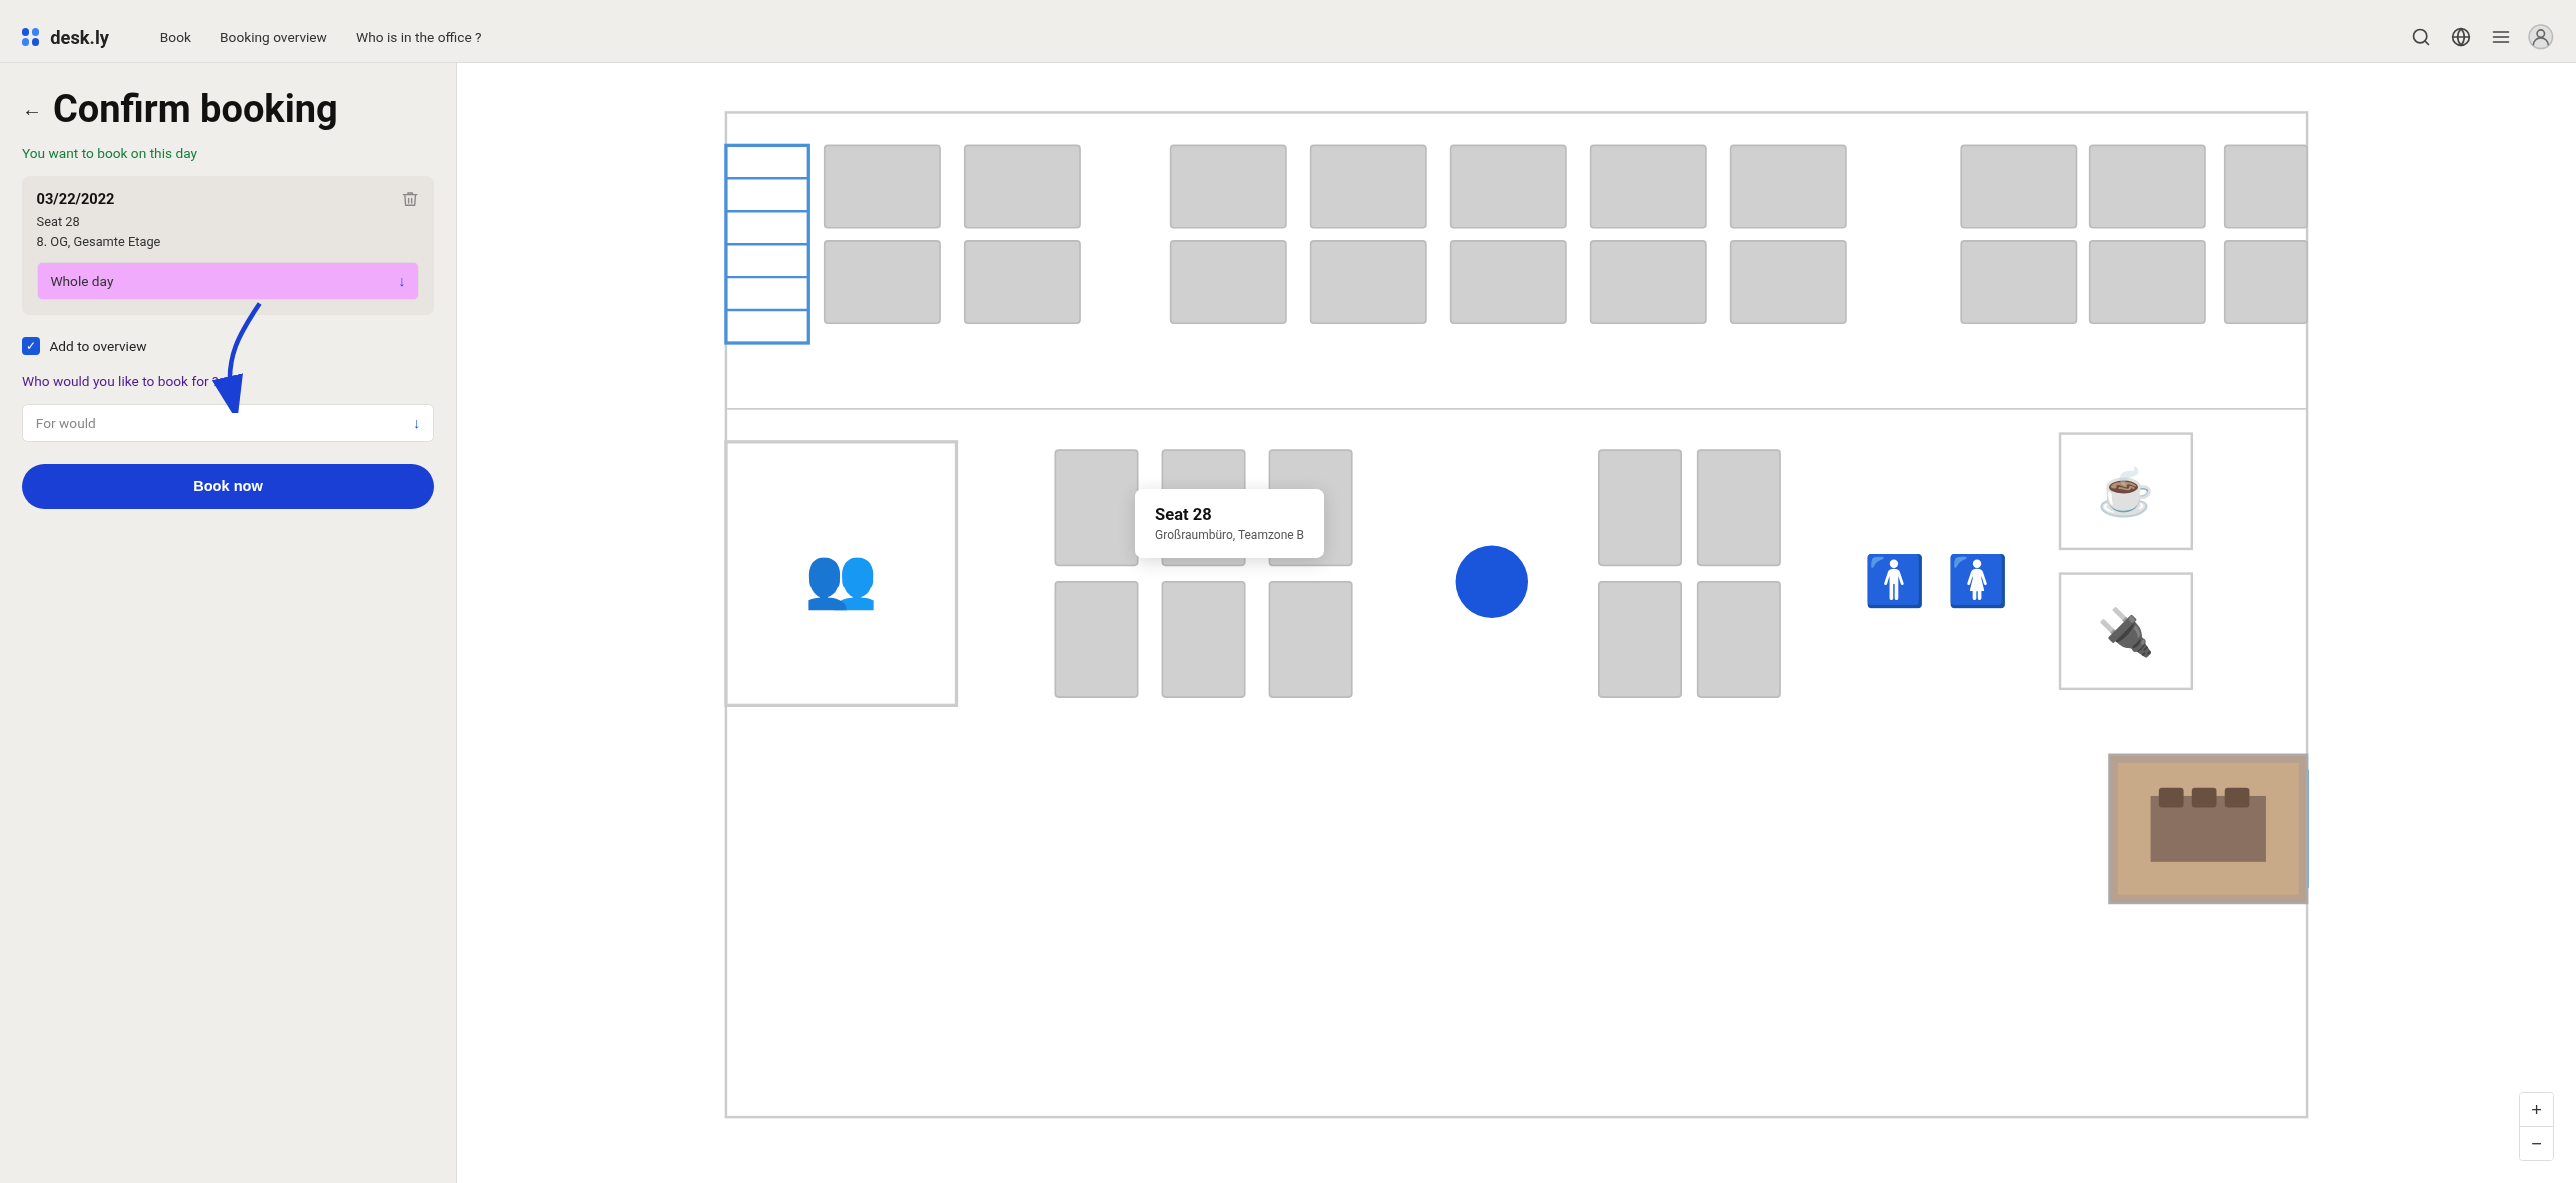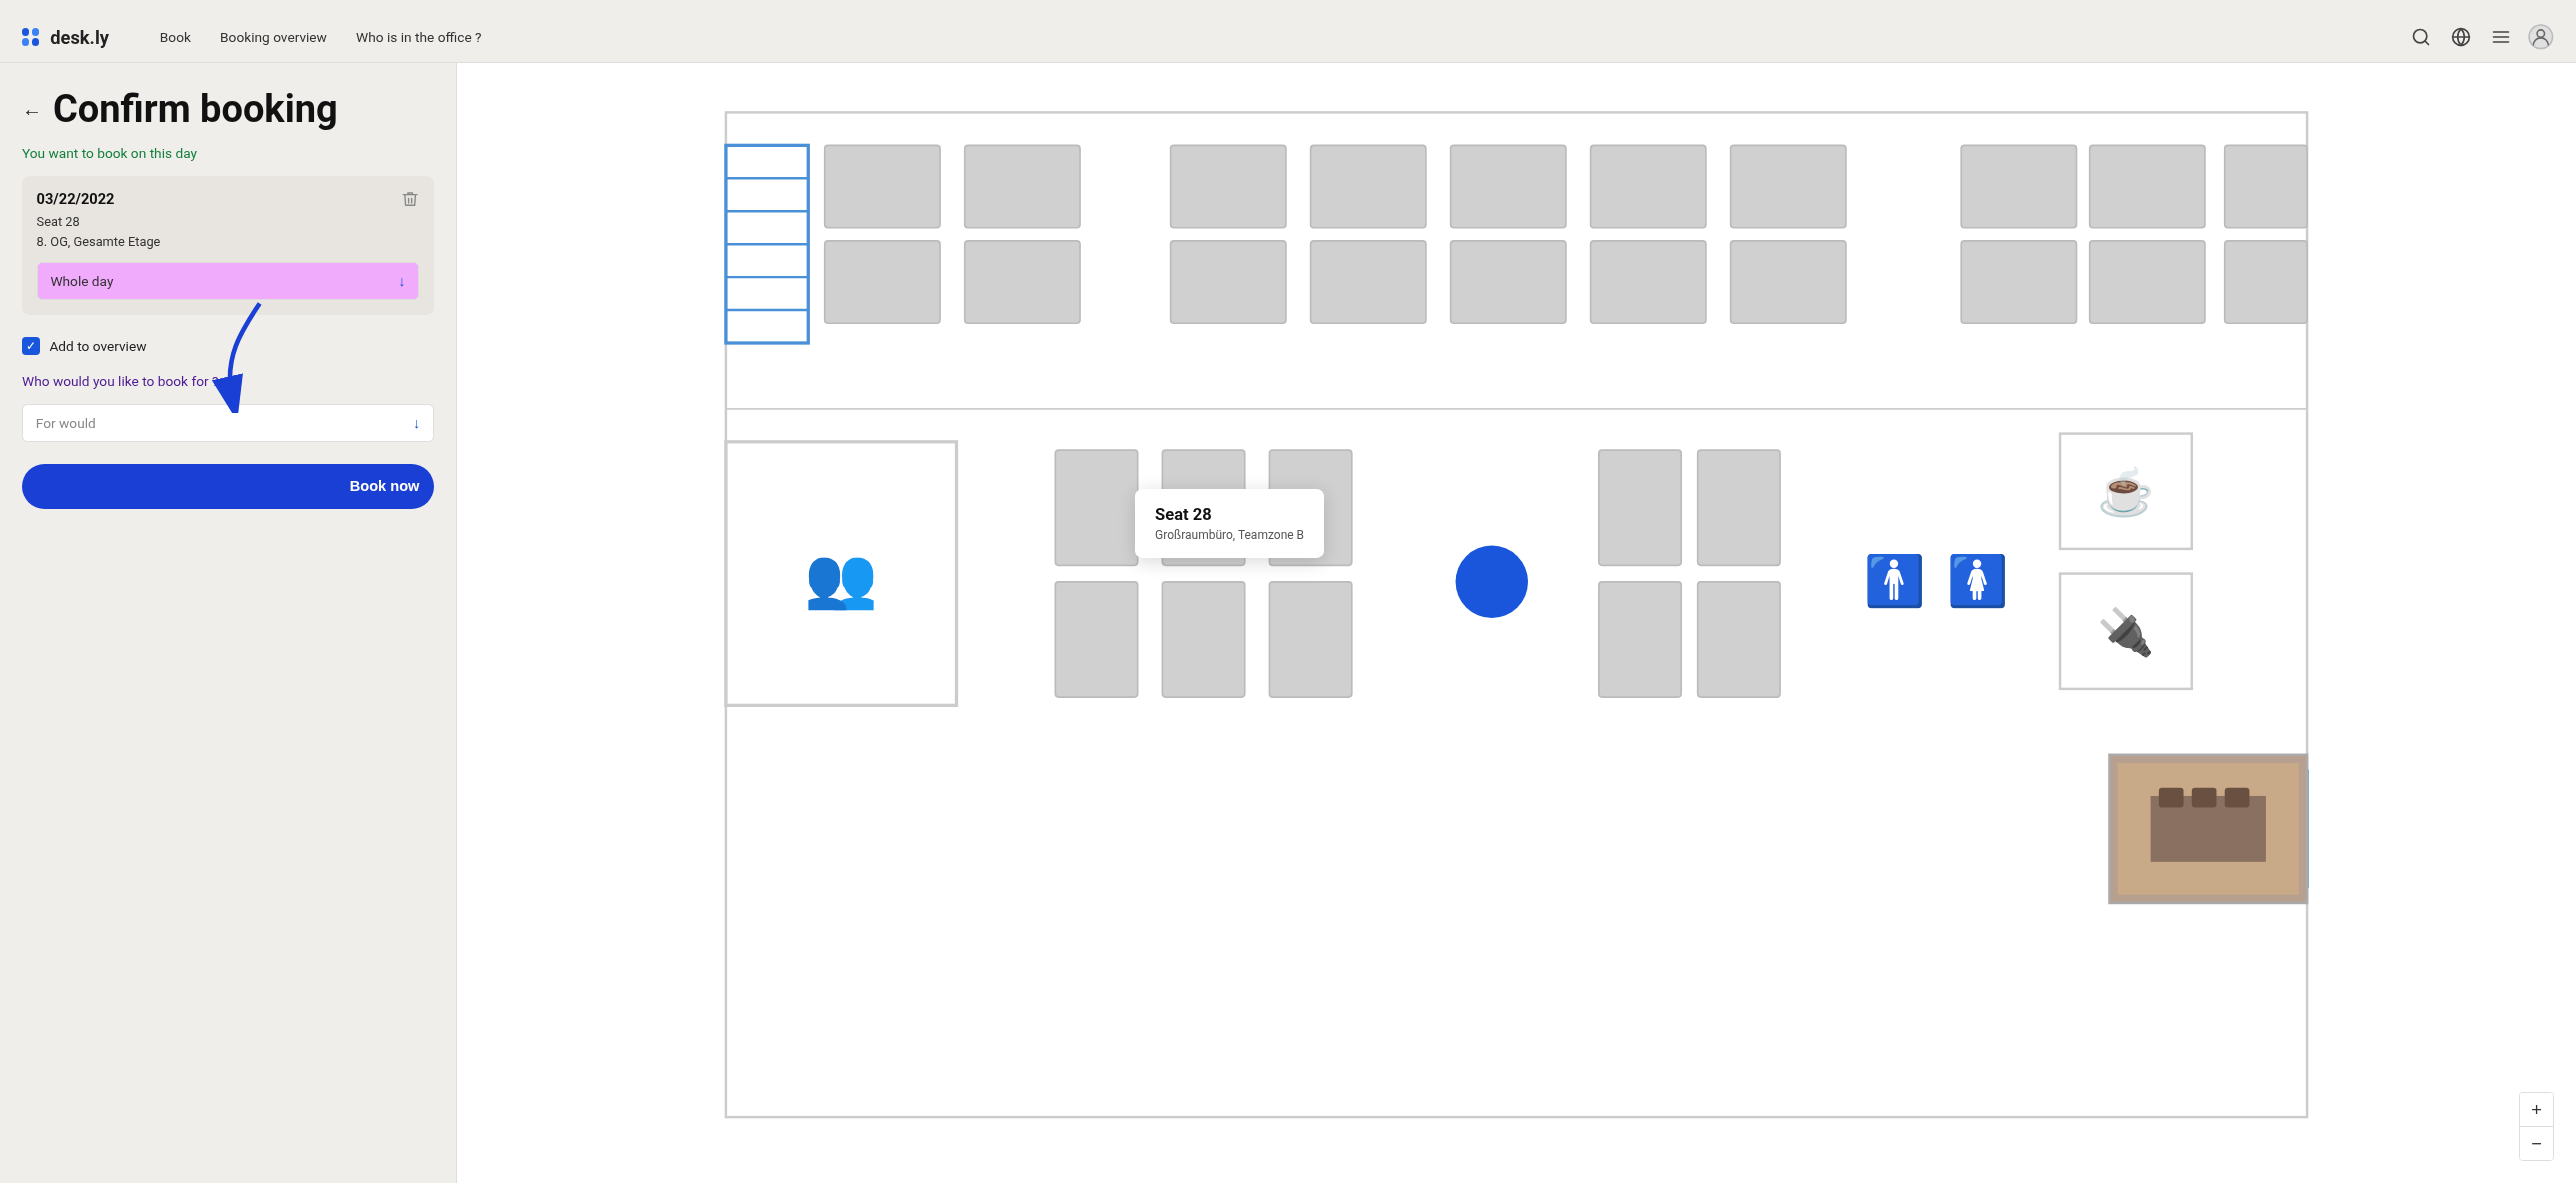--- a/index.html
+++ b/index.html
@@ -225,21 +225,21 @@
     
     .book-now-btn {
       background: #1a3fd4;
       color: white;
       border: none;
       border-radius: 27.4px;
       padding: 14.6px;
       font-size: 14.6px;
       font-weight: 600;
       cursor: pointer;
-      text-align: right;
+      text-align: center;
       margin-top: 7.3px;
       width: 100%;
     }
 
     
     .right-panel {
       flex: 1;
       background: white;
       position: relative;
       overflow: hidden;

